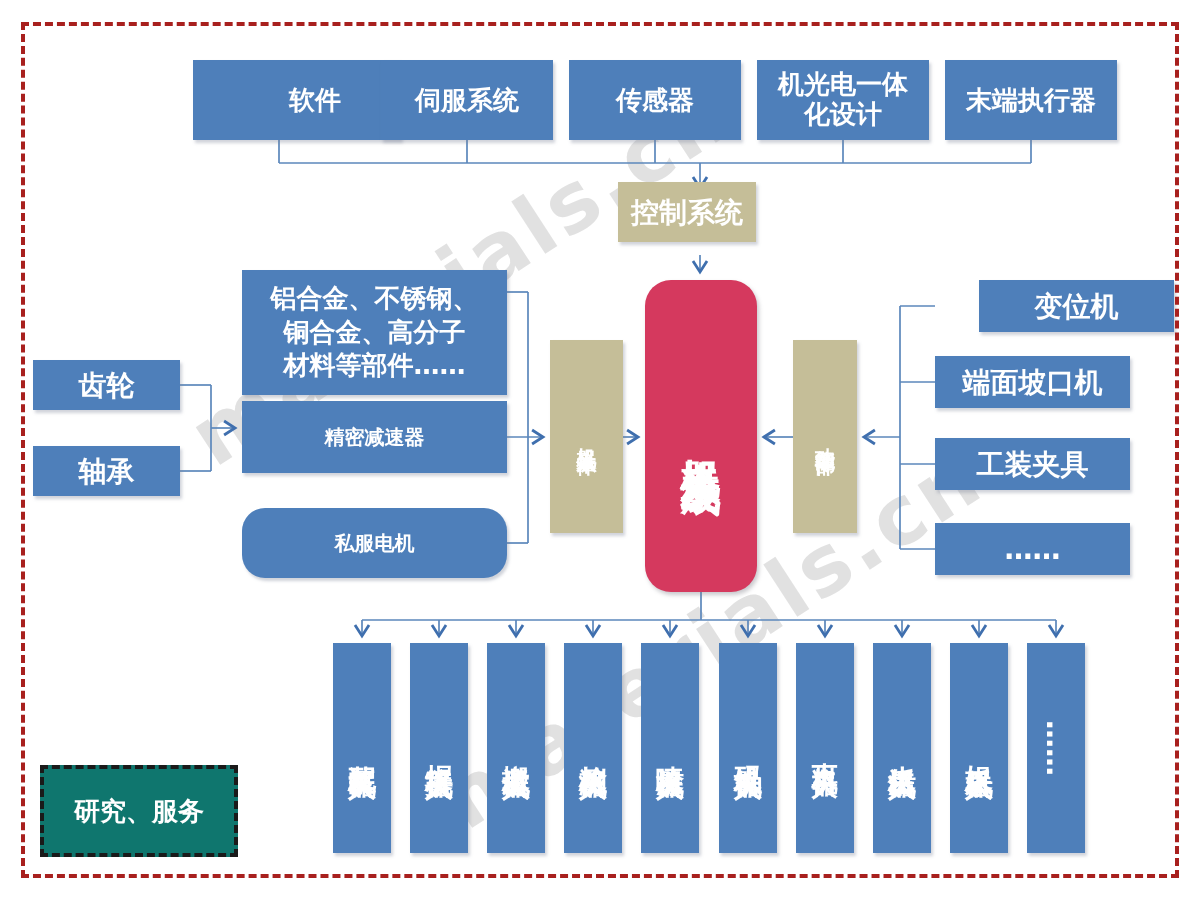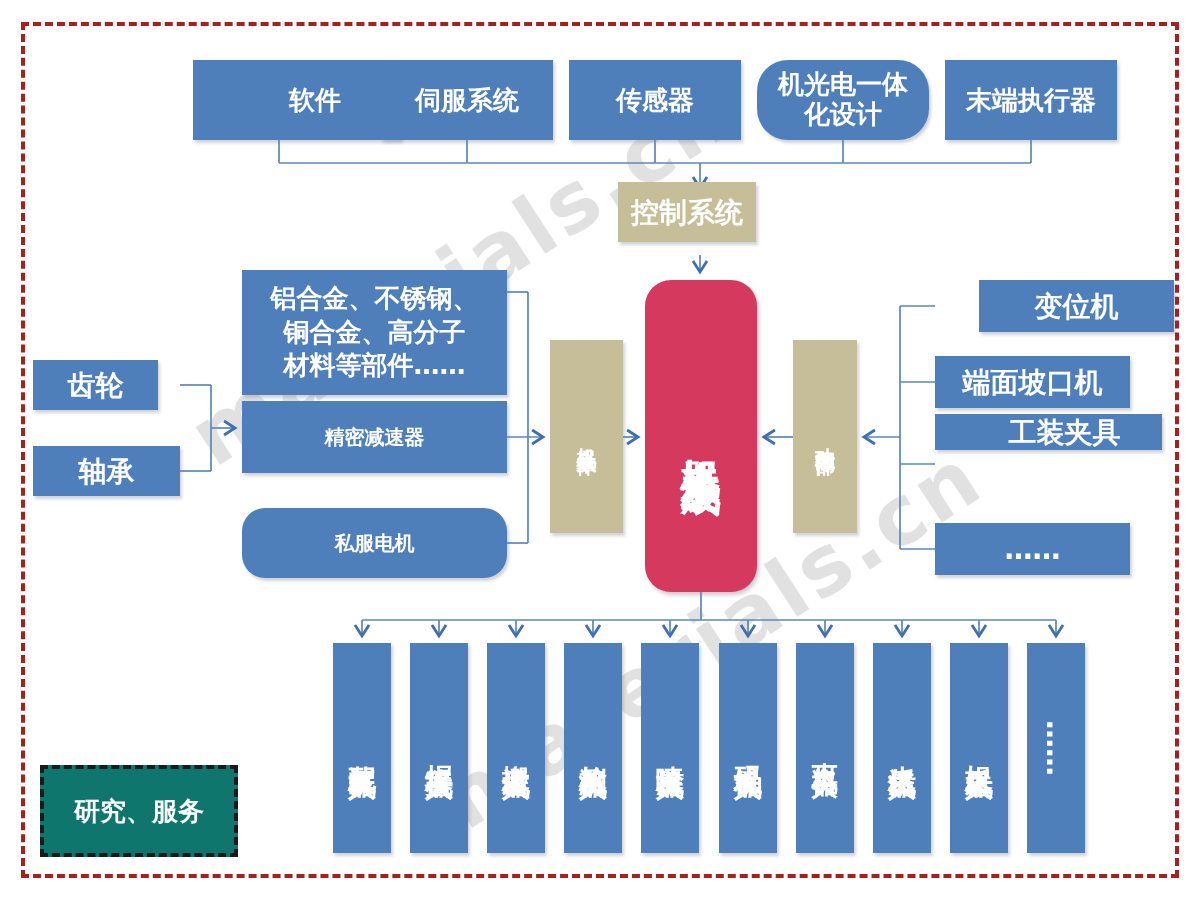--- a/index.html
+++ b/index.html
@@ -91,44 +91,44 @@
       <path d="M825,620 V636" marker-end="url(#arr)"></path>
       <path d="M902,620 V636" marker-end="url(#arr)"></path>
       <path d="M979,620 V636" marker-end="url(#arr)"></path>
       <path d="M1056,620 V636" marker-end="url(#arr)"></path>
     </g>
   </svg>
 
   <div class="node blue f26" style="left:193px;top:60px;width:172px;height:80px;padding-left:36px;">软件</div>
   <div class="node blue f26" style="left:381px;top:60px;width:172px;height:80px;">伺服系统</div>
   <div class="node blue f26" style="left:569px;top:60px;width:172px;height:80px;">传感器</div>
-  <div class="node blue f26" style="left:757px;top:60px;width:172px;height:80px;line-height:1.15;border-radius:31px;">机光电一体
+  <div class="node blue f26" style="left:757px;top:60px;width:172px;height:80px;line-height:1.15;">机光电一体
 化设计</div>
   <div class="node blue f26" style="left:945px;top:60px;width:172px;height:80px;">末端执行器</div>
 
   <div class="node tan f28" style="left:618px;top:182px;width:138px;height:60px;">控制系统</div>
 
   <div class="node red vert f40" style="left:645px;top:280px;width:112px;height:312px;">机器人系统集成</div>
 
-  <div class="node blue f28" style="left:33px;top:360px;width:125px;height:50px;">齿轮</div>
+  <div class="node blue f28" style="left:33px;top:360px;width:147px;height:50px;">齿轮</div>
   <div class="node blue f28" style="left:33px;top:446px;width:147px;height:50px;">轴承</div>
 
   <div class="node blue f26" style="left:242px;top:230px;width:265px;height:125px;line-height:1.3;margin-top:40px;">铝合金、不锈钢、
 铜合金、高分子
 材料等部件……</div>
   <div class="node blue f30" style="left:242px;top:401px;width:265px;height:72px;">精密减速器</div>
   <div class="node blue f30" style="left:242px;top:508px;width:265px;height:70px;border-radius:23px;">私服电机</div>
 
   <div class="node tan vert f30" style="left:550px;top:340px;width:73px;height:193px;">机器人本体</div>
 
   <div class="node tan vert f30" style="left:793px;top:340px;width:64px;height:193px;">功能零部件</div>
 
   <div class="node blue f28" style="left:935px;top:280px;width:195px;height:52px;margin-left:44px;">变位机</div>
   <div class="node blue f28" style="left:935px;top:356px;width:195px;height:52px;">端面坡口机</div>
-  <div class="node blue f28" style="left:935px;top:414px;width:195px;height:36px;padding-left:32px;">工装夹具</div>
+  <div class="node blue f28" style="left:935px;top:438px;width:195px;height:52px;">工装夹具</div>
   <div class="node blue f28" style="left:935px;top:523px;width:195px;height:52px;">……</div>
 
   <div class="node blue vert f28" style="left:333px;top:643px;width:58px;height:210px;">装配机器人</div>
   <div class="node blue vert f28" style="left:410px;top:643px;width:58px;height:210px;">焊接机器人</div>
   <div class="node blue vert f28" style="left:487px;top:643px;width:58px;height:210px;">搬运机器人</div>
   <div class="node blue vert f28" style="left:564px;top:643px;width:58px;height:210px;">检测机器人</div>
   <div class="node blue vert f28" style="left:641px;top:643px;width:58px;height:210px;">喷涂机器人</div>
   <div class="node blue vert f28" style="left:719px;top:643px;width:58px;height:210px;">码垛机器人</div>
   <div class="node blue vert f26" style="left:796px;top:643px;width:58px;height:210px;">上下料机器人</div>
   <div class="node blue vert f28" style="left:873px;top:643px;width:58px;height:210px;">生活机器人</div>

